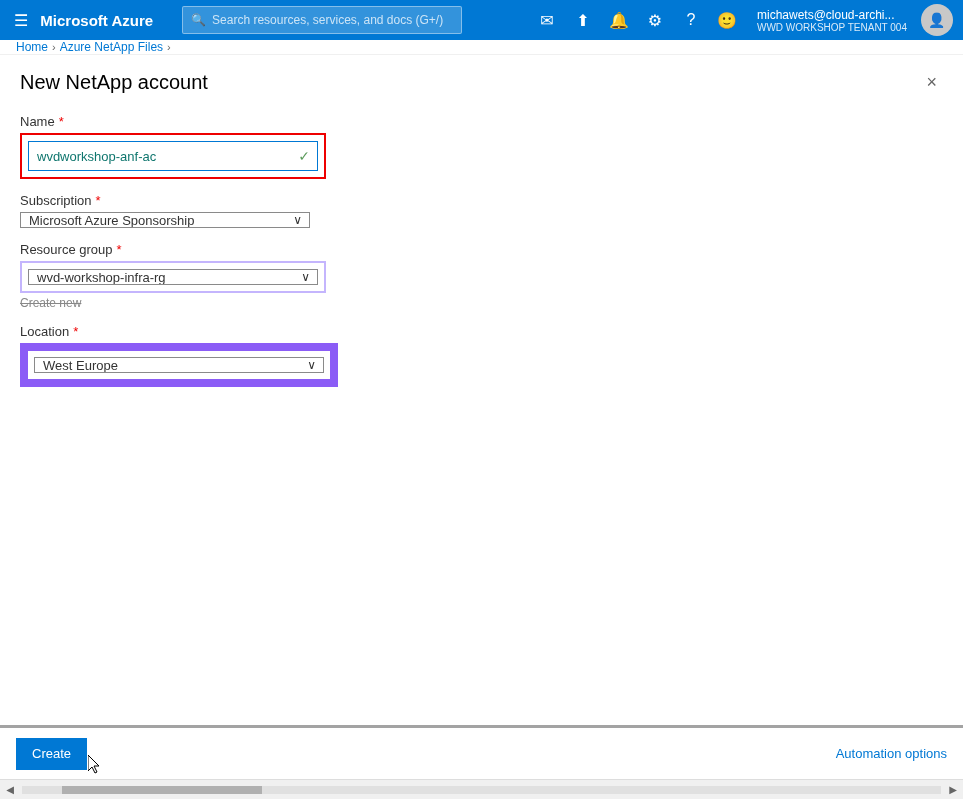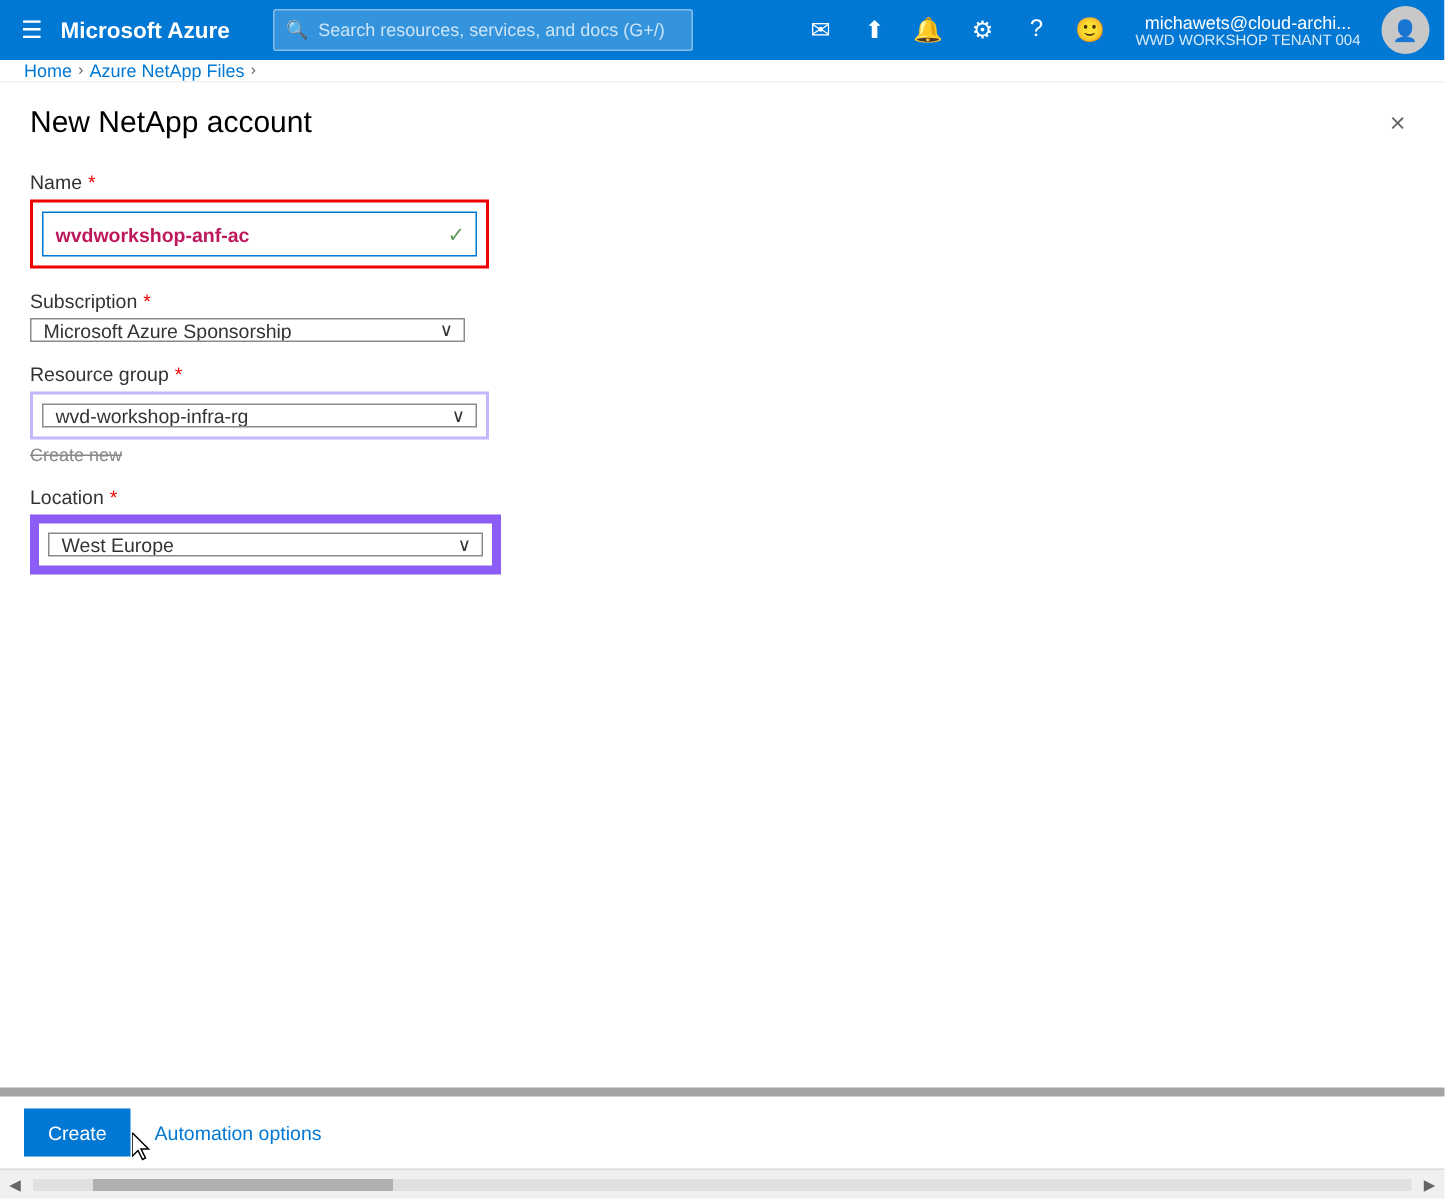--- a/index.html
+++ b/index.html
@@ -53,21 +53,21 @@
       display: flex;
       align-items: center;
       justify-content: center;
       font-size: 16px;
       cursor: pointer;
       border-radius: 2px;
     }
     .topbar-user {
       display: flex;
       flex-direction: column;
-      align-items: center;
+      align-items: flex-start;
       margin: 0 6px;
     }
     .topbar-user-name { color: #fff; font-size: 12px; }
     .topbar-user-tenant { color: rgba(255,255,255,0.85); font-size: 10px; }
     .topbar-avatar {
       width: 32px;
       height: 32px;
       border-radius: 50%;
       background: #c8c8c8;
       display: flex;
@@ -142,22 +142,21 @@
       position: relative;
       width: 290px;
     }
     .input-with-check input {
       width: 100%;
       height: 30px;
       border: 1px solid #8a8a8a;
       padding: 0 30px 0 8px;
       font-size: 13px;
       outline: none;
-      color: #be185d;
-      font-weight: bold;
+      color: #0f766e;
     }
     .input-check-icon {
       position: absolute;
       right: 8px;
       top: 50%;
       transform: translateY(-50%);
       color: #5c9b5c;
       font-size: 14px;
     }
 
@@ -194,30 +193,31 @@
       text-decoration: none;
       display: inline-block;
       margin-top: 3px;
       text-decoration: line-through;
       color: #888;
     }
 
     
     .bottom-bar {
       height: 54px;
-      border-top: 6px solid #a3a3a3;
+      border-top: 3px solid #a3a3a3;
       display: flex;
       align-items: center;
       padding: 0 16px;
       gap: 16px;
       background: #fff;
       position: absolute;
       bottom: 20px;
       left: 0;
       right: 0;
+      justify-content: space-between;
     }
 
     .btn-primary {
       background: #0078d4;
       color: #fff;
       border: none;
       padding: 6px 16px;
       font-size: 13px;
       cursor: pointer;
       height: 32px;
@@ -352,21 +352,21 @@
       <div>
         <a href="#" class="create-new-link">Create new</a>
       </div>
     </div>
 
     <div class="field-group">
       <div class="field-label">
         <span>Location</span>
           <span class="field-required"> *</span>
       </div>
-      <div style="border: 6px solid #8b5cf6; padding: 6px; display: inline-block;">
+      <div style="border: 8px solid #8b5cf6; padding: 6px; display: inline-block;">
         <div class="select-wrapper">
           <select>
             <option>West Europe</option>
           </select>
           <span class="select-arrow">∨</span>
         </div>
       </div>
     </div>
 
   </div>

